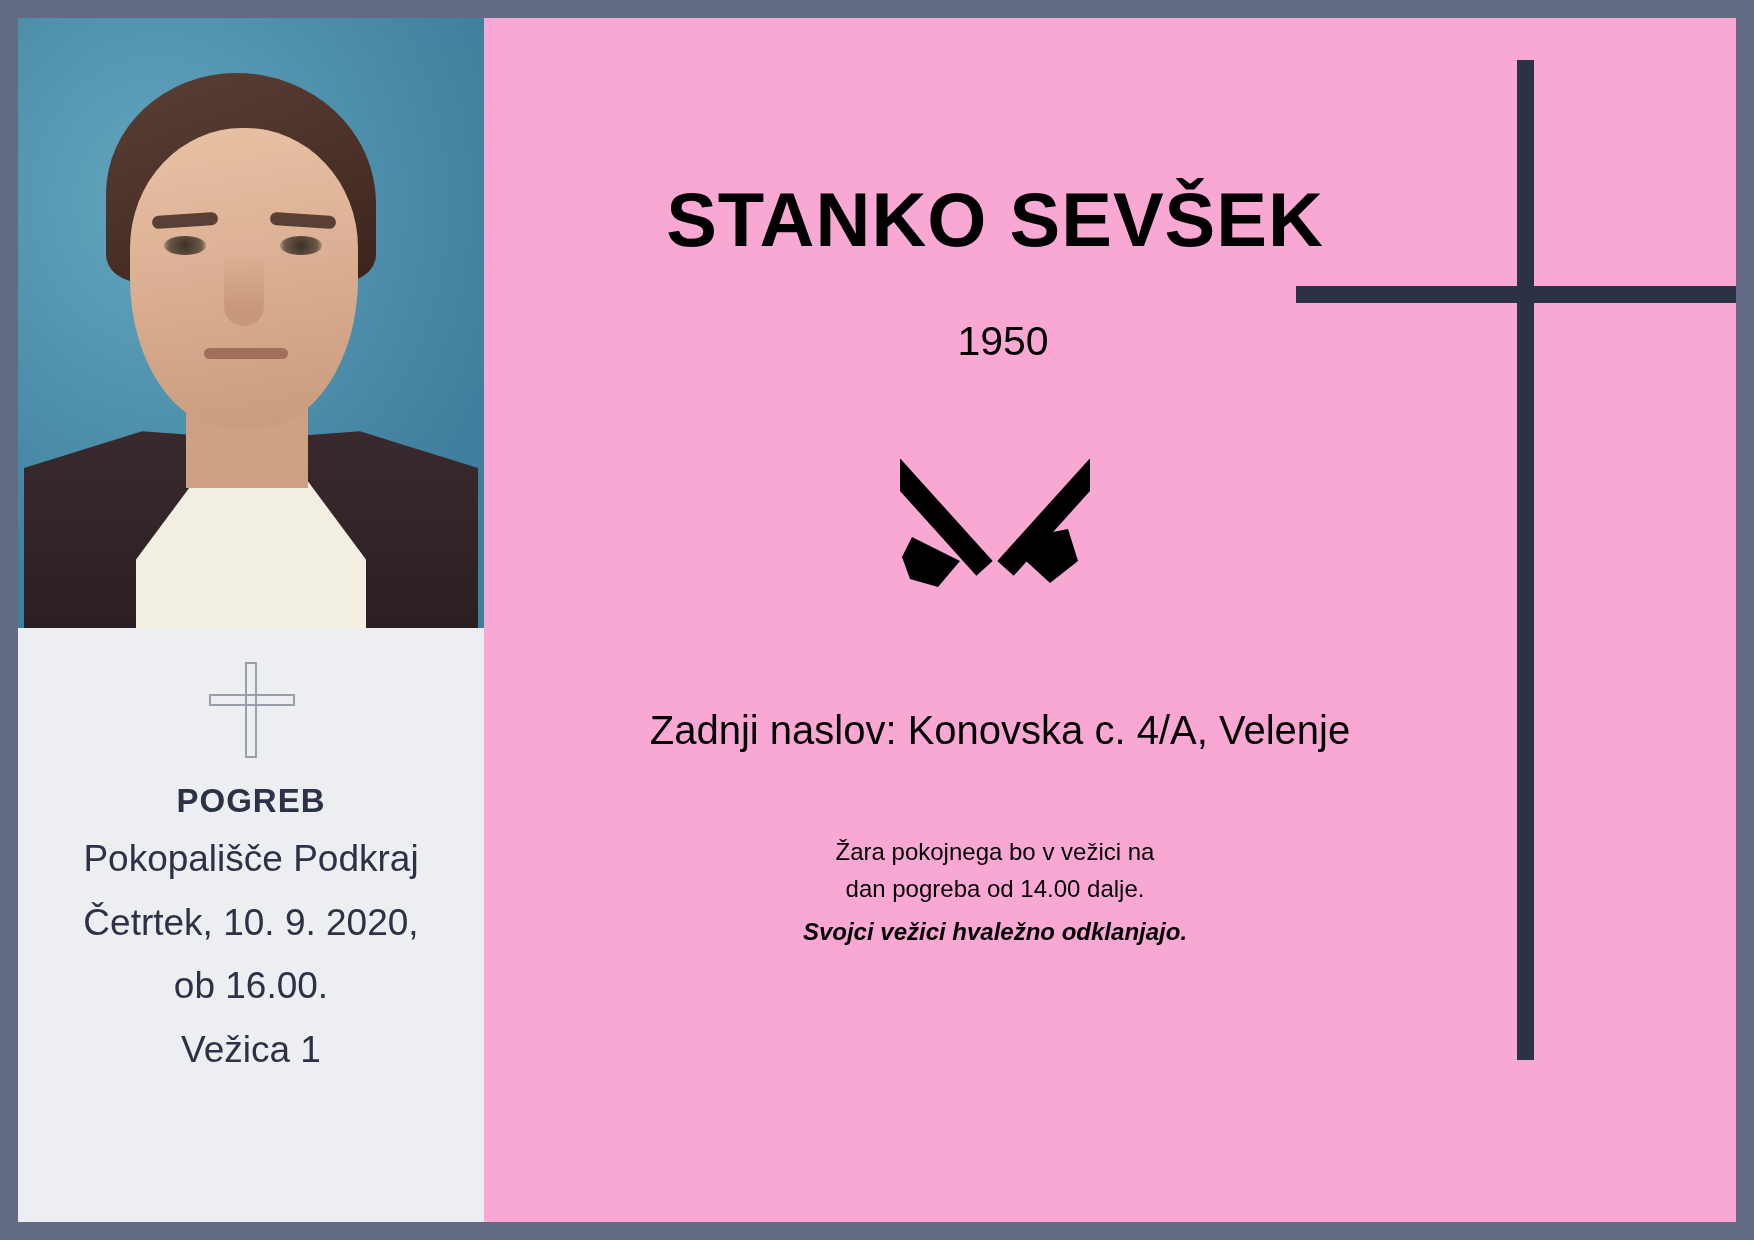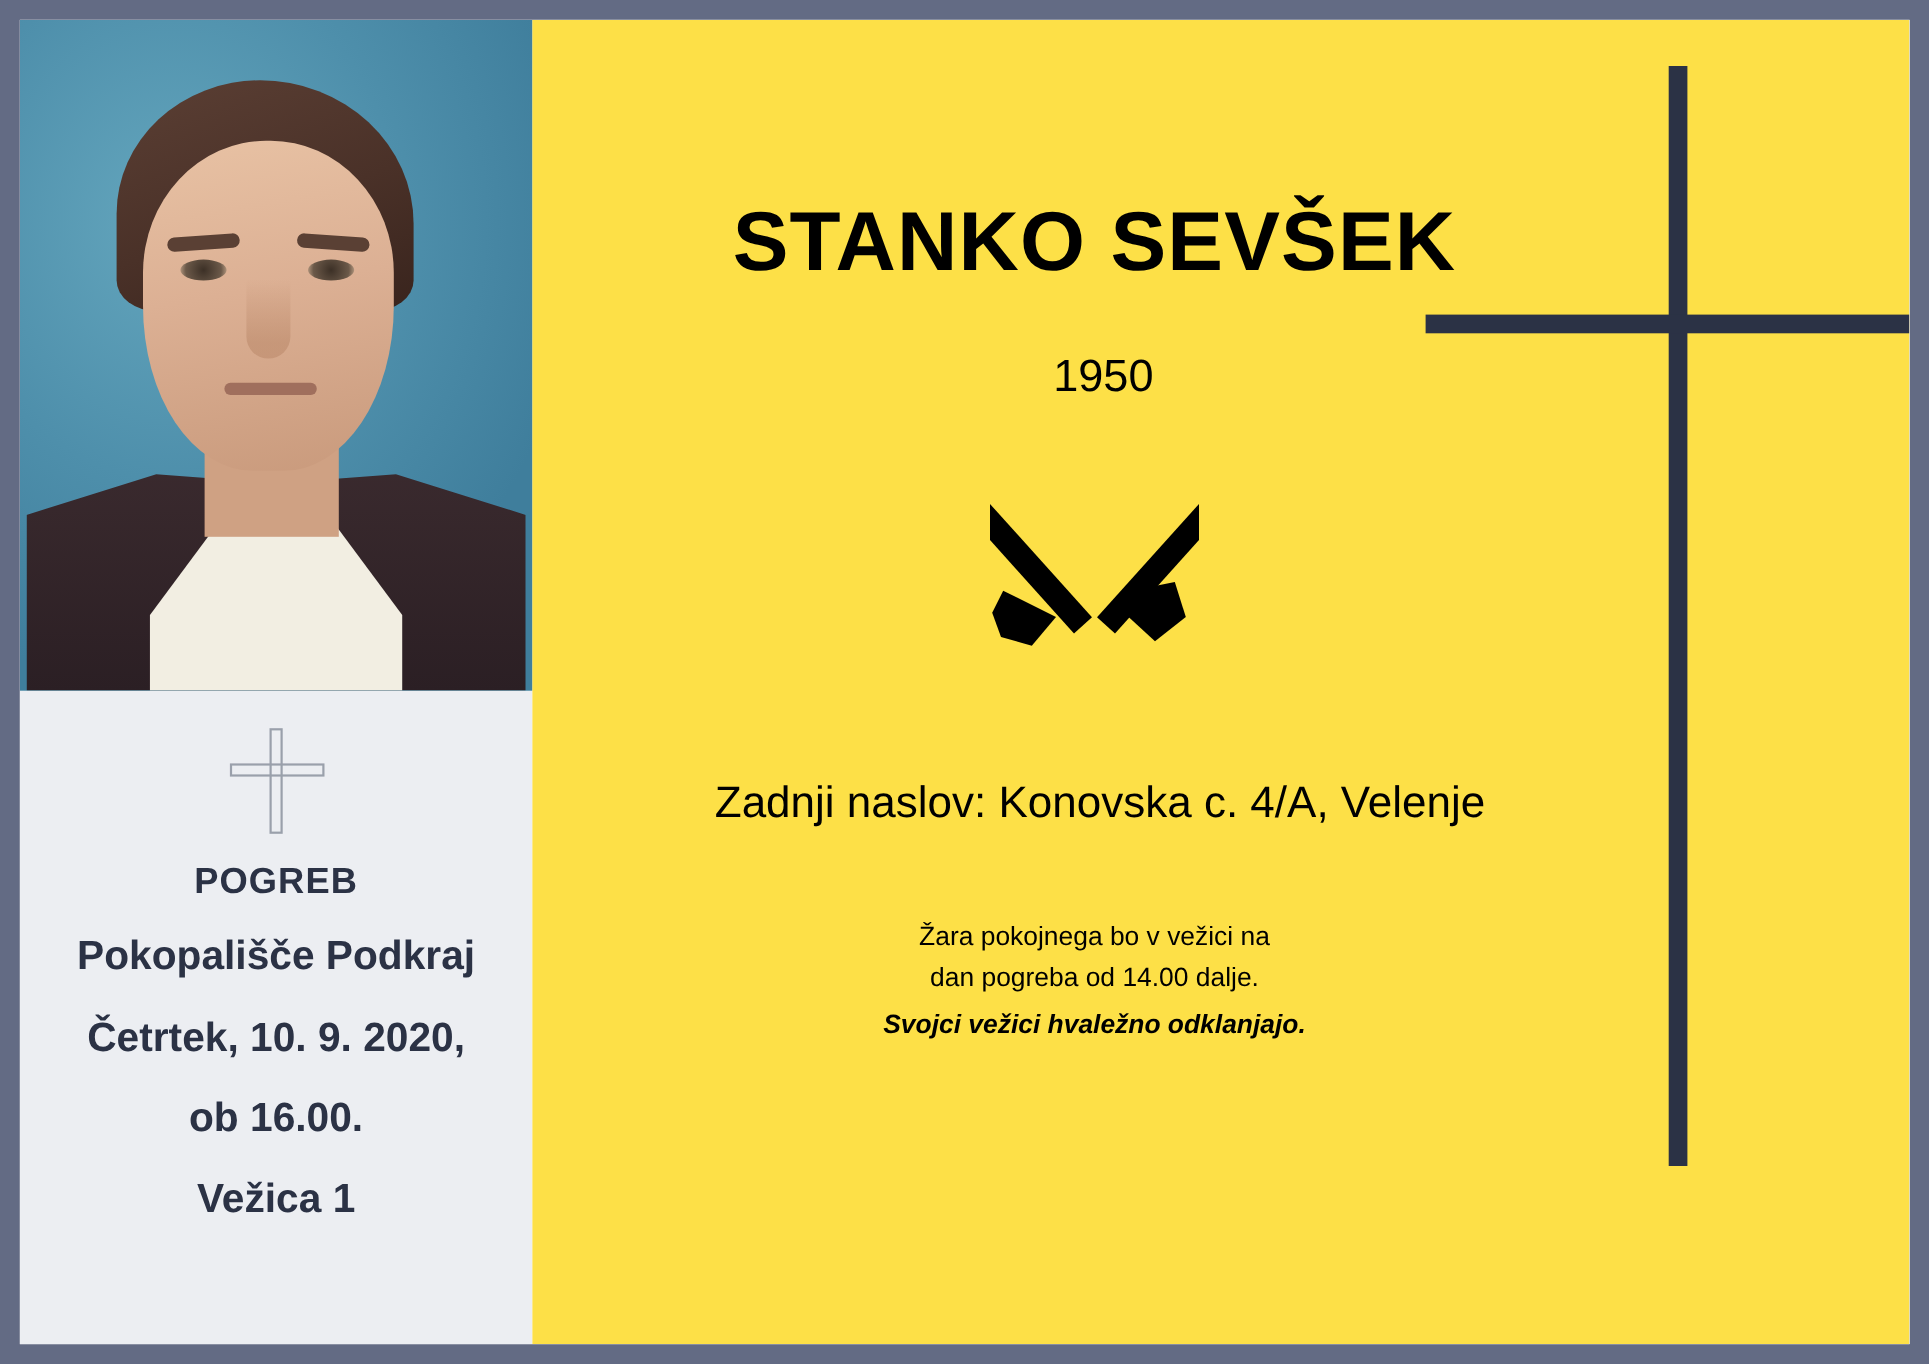--- a/index.html
+++ b/index.html
@@ -37,21 +37,20 @@
   }
 
   
   .left-col {
     position: absolute;
     left: 0;
     top: 0;
     width: 466px;
     bottom: 0;
     overflow: hidden;
-    padding-left: 12px;
   }
 
   .portrait {
     position: absolute;
     left: 0;
     top: 0;
     width: 466px;
     height: 610px;
     overflow: hidden;
     background: #4f93ad;
@@ -176,35 +175,35 @@
   }
 
   .panel-heading {
     margin-top: 26px;
     font-size: 33px;
     font-weight: bold;
     letter-spacing: 1px;
     color: #2b3245;
   }
   .panel-line {
-    margin-top: 24px;
+    margin-top: 14px;
     font-size: 37px;
-    font-weight: 700;
+    font-weight: 400;
     color: #2b3245;
     line-height: 1.34;
   }
 
   
   .right-col {
     position: absolute;
     left: 466px;
     top: 0;
     right: 0;
     bottom: 0;
-    background: #fde047;
+    background: #f9a8d4;
     overflow: hidden;
   }
 
   .big-cross-v {
     position: absolute;
     right: 202px;
     top: 42px;
     width: 17px;
     height: 1000px;
     background: #2b3245;

